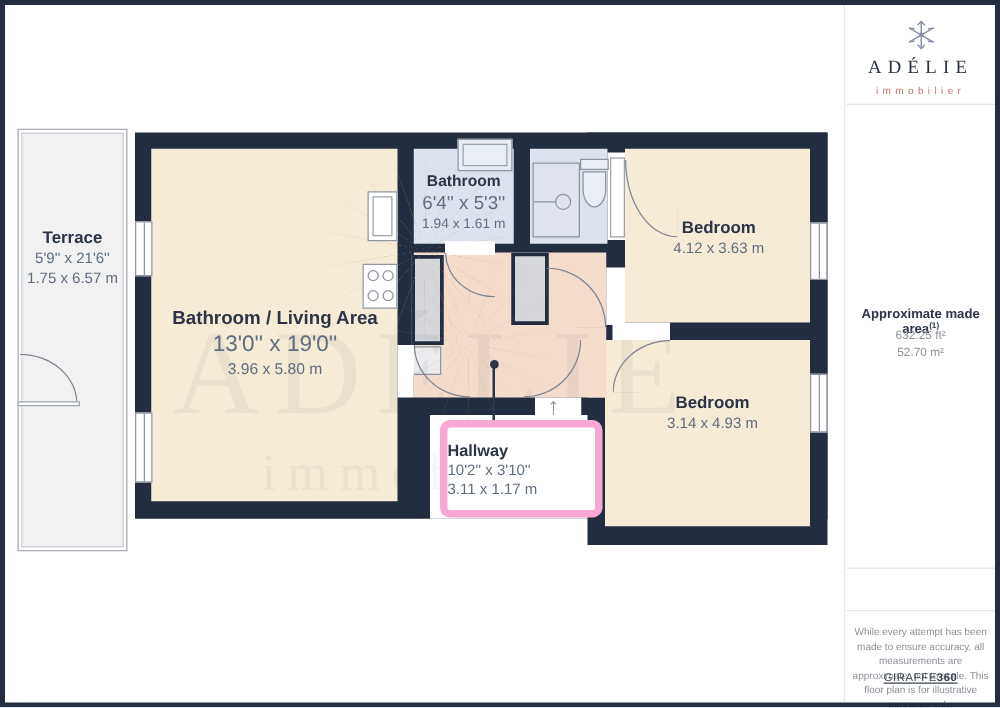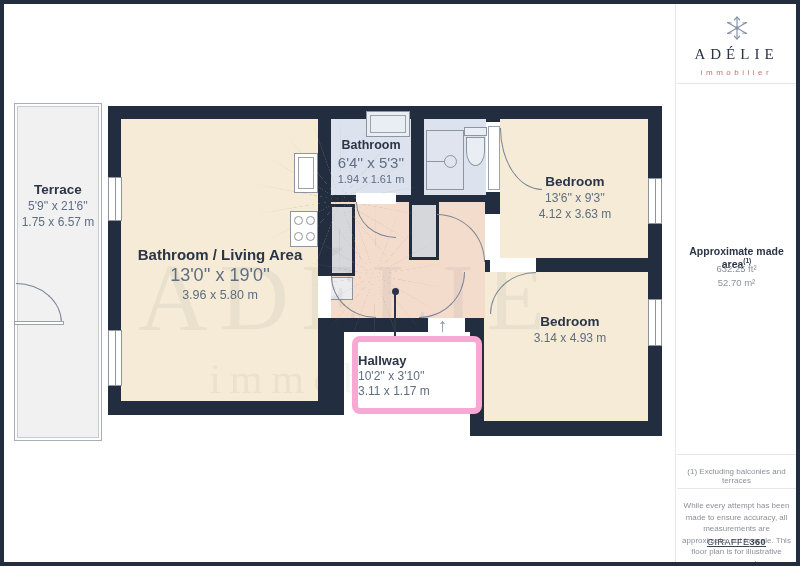--- a/index.html
+++ b/index.html
@@ -147,21 +147,20 @@
       <span class="dim" style="font-size:18px;">13'0'' x 19'0''</span>
       <span class="dim" style="font-size:12.5px;">3.96 x 5.80 m</span>
     </div>
     <div class="label" style="left:324px;top:138px;width:94px;">
       <span class="nm" style="font-size:12.5px;">Bathroom</span>
       <span class="dim" style="font-size:15px;">6'4'' x 5'3''</span>
       <span class="dim" style="font-size:11px;">1.94 x 1.61 m</span>
     </div>
     <div class="label" style="left:505px;top:174px;width:140px;">
       <span class="nm">Bedroom</span>
-      <span class="dim">13'6'' x 9'3''</span>
       <span class="dim">4.12 x 3.63 m</span>
     </div>
     <div class="label" style="left:495px;top:314px;width:150px;">
       <span class="nm">Bedroom</span>
       <span class="dim">3.14 x 4.93 m</span>
     </div>
 
     <div class="callout-dot" style="left:392px;top:288px;"></div>
     <div class="callout-line" style="left:394px;top:294px;height:44px;"></div>
     <div class="hallbox" style="left:352px;top:336px;width:118px;height:66px;">
@@ -192,21 +191,20 @@
     <div class="logo-tag abs" style="left:0;top:65px;width:121px;">immobilier</div>
     <div class="hdivider" style="left:1px;top:83px;width:120px;"></div>
 
     <div class="area-title abs" style="left:2px;top:245px;width:117px;">
       <span>Approximate made area</span><sup>(1)</sup>
     </div>
     <div class="area-val abs" style="left:2px;top:258px;width:117px;">632.25 ft²</div>
     <div class="area-val abs" style="left:2px;top:272px;width:117px;">52.70 m²</div>
 
     <div class="hdivider" style="left:1px;top:454px;width:120px;"></div>
-    <div class="small-gray abs" style="left:2px;top:467px;width:117px;">(1) Excluding balconies and terraces</div>
     <div class="hdivider" style="left:1px;top:488px;width:120px;"></div>
 
     <div class="small-gray abs" style="left:6px;top:500px;width:109px;line-height:1.45;">While every attempt has been made to ensure accuracy, all measurements are approximate, not to scale. This floor plan is for illustrative purposes only.</div>
     <div class="giraffe abs" style="left:2px;top:537px;width:117px;text-decoration:underline;">
       <span>GIRAFFE</span><b>360</b>
     </div>
   </div>
 
   <div class="frame"></div>
 </div>

